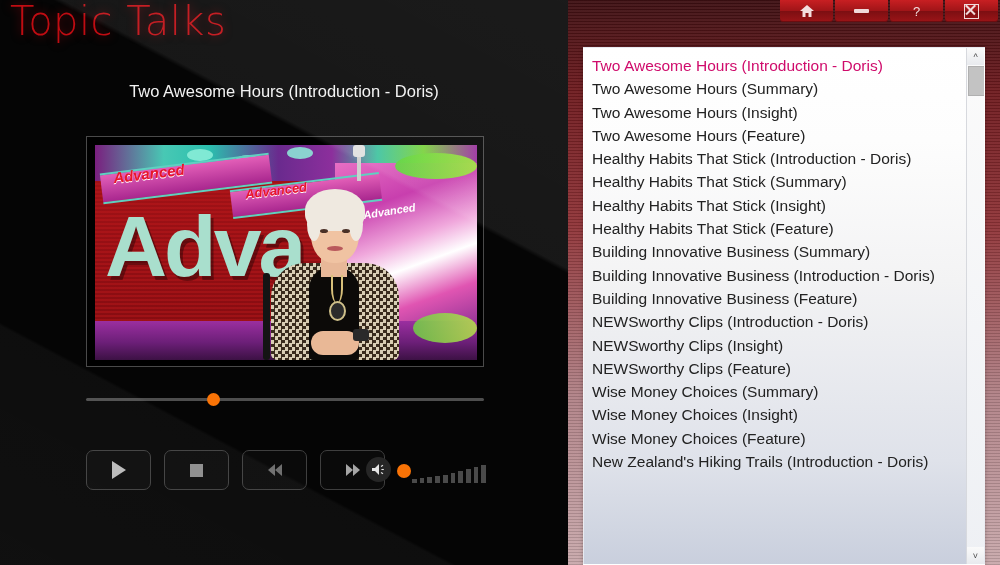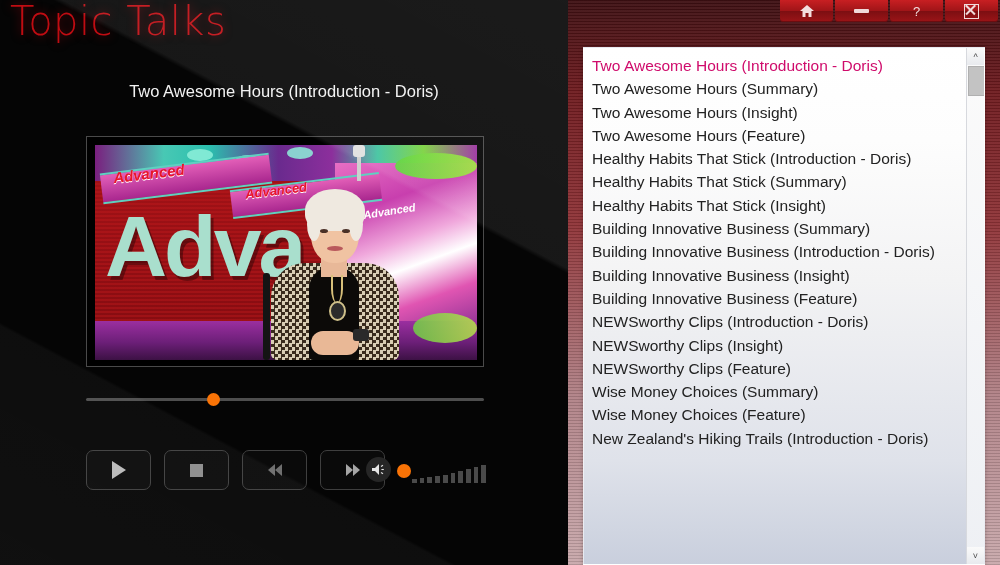--- a/index.html
+++ b/index.html
@@ -262,28 +262,29 @@
 
     <div id="list-box">
       <div id="list-inner">
           <div class="row sel">Two Awesome Hours (Introduction - Doris)</div>
           <div class="row">Two Awesome Hours (Summary)</div>
           <div class="row">Two Awesome Hours (Insight)</div>
           <div class="row">Two Awesome Hours (Feature)</div>
           <div class="row">Healthy Habits That Stick (Introduction - Doris)</div>
           <div class="row">Healthy Habits That Stick (Summary)</div>
           <div class="row">Healthy Habits That Stick (Insight)</div>
+          <div class="row">Healthy Habits That Stick (Feature)</div>
           <div class="row">Building Innovative Business (Summary)</div>
           <div class="row">Building Innovative Business (Introduction - Doris)</div>
-          <div class="row">Building Innovative Business (Insight)</div>
           <div class="row">Building Innovative Business (Feature)</div>
           <div class="row">NEWSworthy Clips (Introduction - Doris)</div>
           <div class="row">NEWSworthy Clips (Insight)</div>
           <div class="row">NEWSworthy Clips (Feature)</div>
           <div class="row">Wise Money Choices (Summary)</div>
+          <div class="row">Wise Money Choices (Insight)</div>
           <div class="row">Wise Money Choices (Feature)</div>
           <div class="row">New Zealand's Hiking Trails (Introduction - Doris)</div>
         </div>
       <div id="scrollbar">
         <div class="sb-arrow" id="sb-up">^</div>
         <div id="sb-thumb"></div>
         <div class="sb-arrow" id="sb-down">˅</div>
       </div>
     </div>
   </div>

